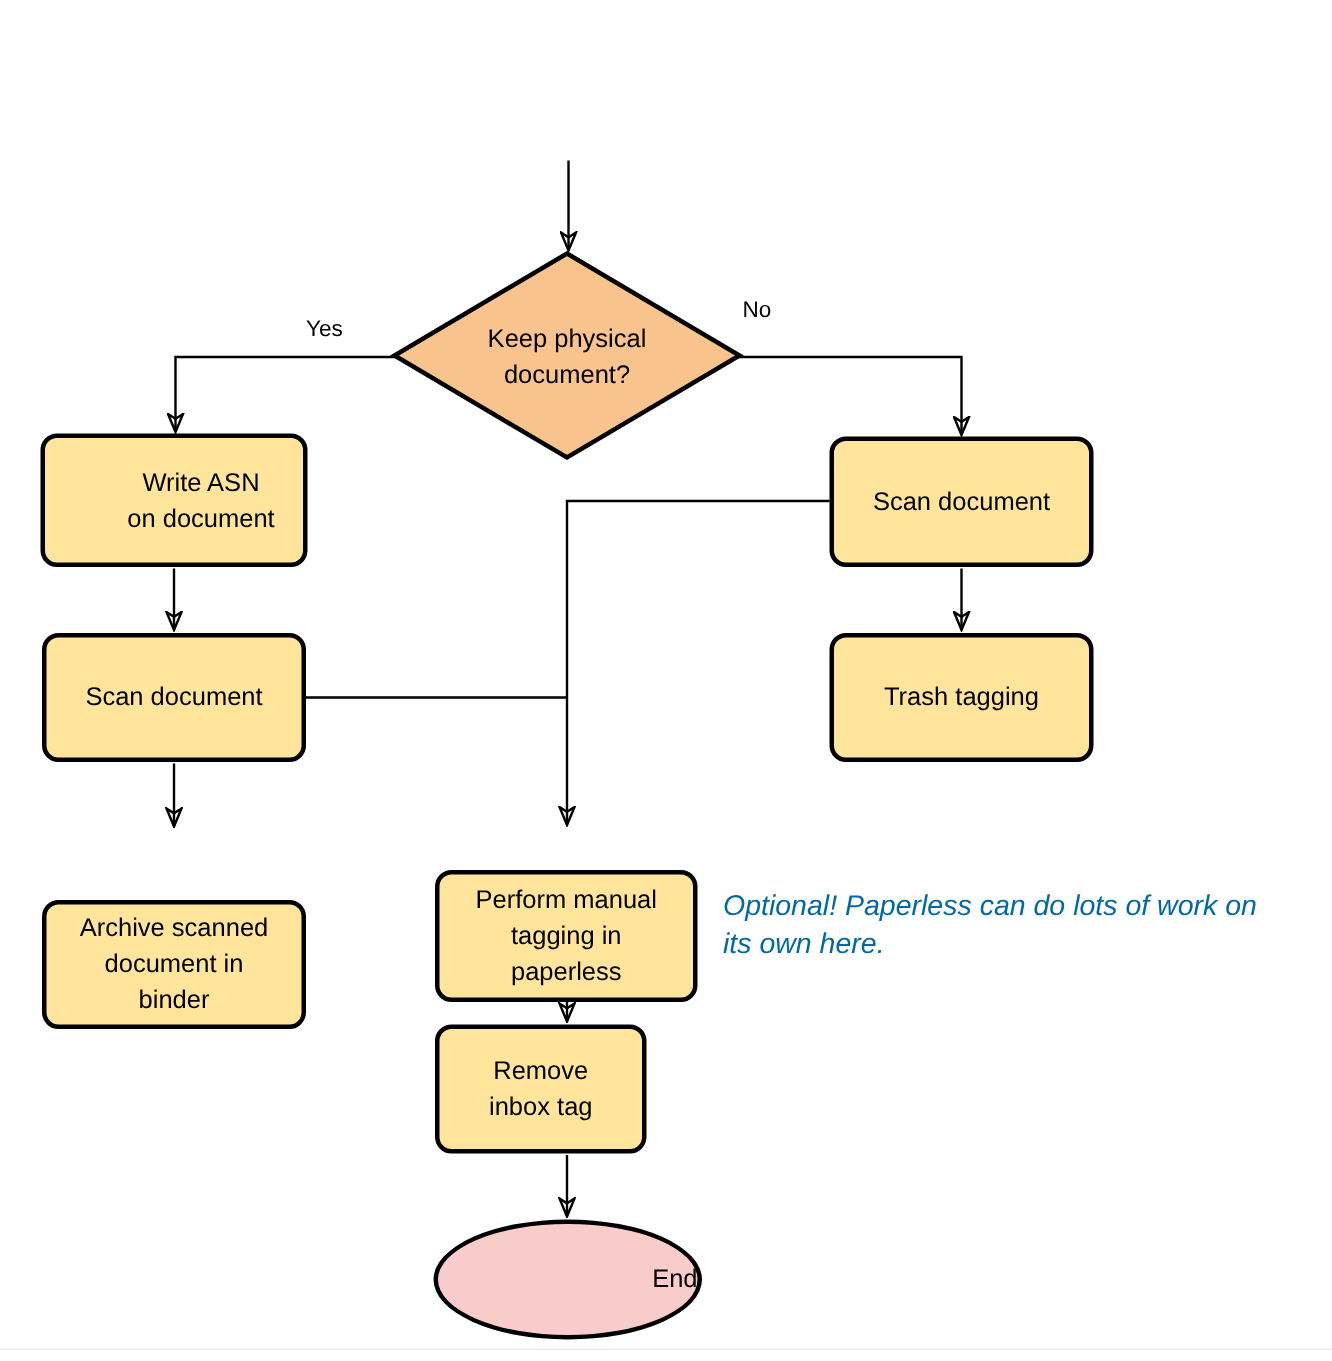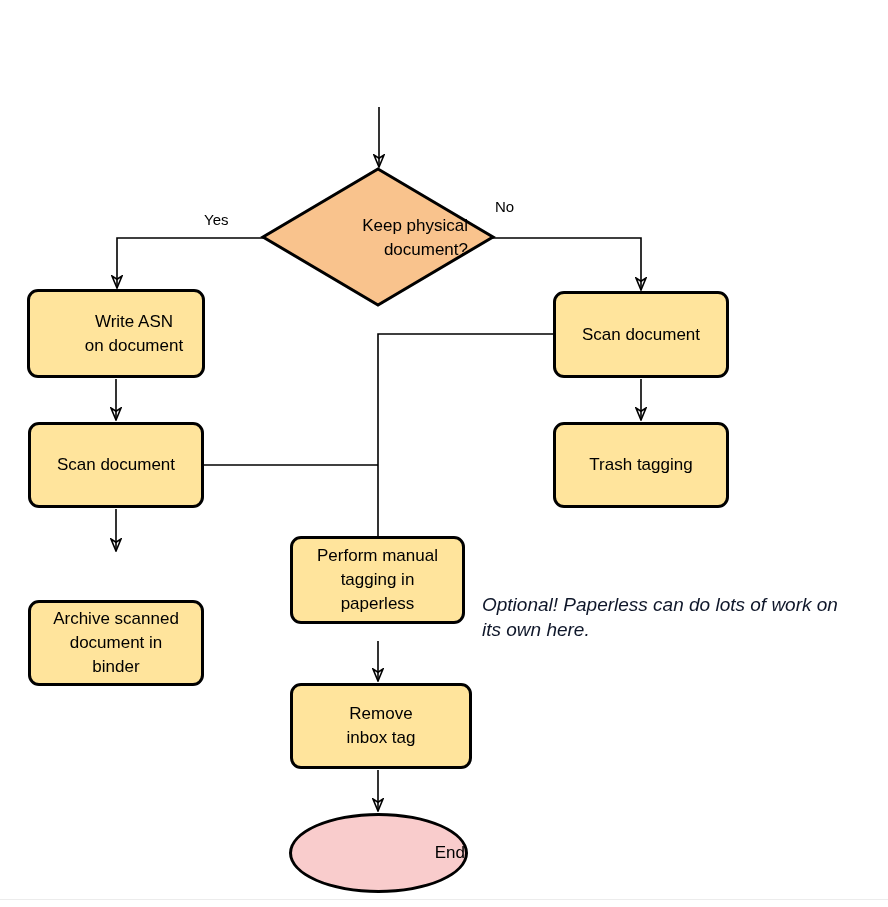--- a/index.html
+++ b/index.html
@@ -44,55 +44,55 @@
     border: 3px solid #000000;
     border-radius: 11px;
   }
   .terminal {
     background: var(--terminal-fill);
     border: 3.5px solid #000000;
     border-radius: 50%;
   }
   .decision-label {
     position: absolute;
-    text-align: right;
+    text-align: center;
     font-size: 17px;
     line-height: 24px;
     white-space: pre-line;
   }
   .edge-label {
     position: absolute;
     font-size: 15px;
     text-align: left;
     color: #000000;
   }
   .note {
     position: absolute;
     left: 482px; top: 592px;
     font-size: 19px;
     font-style: italic;
     line-height: 25px;
     white-space: pre;
-    color: #0f172a;
+    color: #0369a1;
   }
   .bottom-line {
     position: absolute;
     left: 0; top: 899px;
     width: 888px; height: 1px;
     background: #ececec;
   }
   
   #n-start    { left: 290px; top: 18px;  width: 178px; height: 88px; }
   #n-writeasn { left: 27px;  top: 289px; width: 178px; height: 89px; padding-left: 36px; }
   #n-scanl    { left: 28px;  top: 422px; width: 176px; height: 86px; }
   #n-archive  { left: 28px;  top: 553px; width: 176px; height: 86px; margin-top: 47px; }
   #n-scanr    { left: 553px; top: 291px; width: 176px; height: 87px; }
   #n-trash    { left: 553px; top: 422px; width: 176px; height: 86px; }
-  #n-tagging  { left: 290px; top: 536px; width: 175px; height: 88px; }
-  #n-remove   { left: 290px; top: 683px; width: 182px; height: 86px; }
+  #n-tagging  { left: 290px; top: 580px; width: 175px; height: 88px; }
+  #n-remove   { left: 290px; top: 683px; width: 141px; height: 86px; }
   #n-end      { left: 289px; top: 813px; width: 179px; height: 80px; justify-content: flex-end; }
   #lbl-decision { left: 288px; top: 214px; width: 180px; }
   #lbl-yes    { left: 204px; top: 211px; width: 50px; }
   #lbl-no     { left: 495px; top: 198px; width: 50px; }
 </style>
 </head>
 <body>
 
 <div class="canvas">
 

